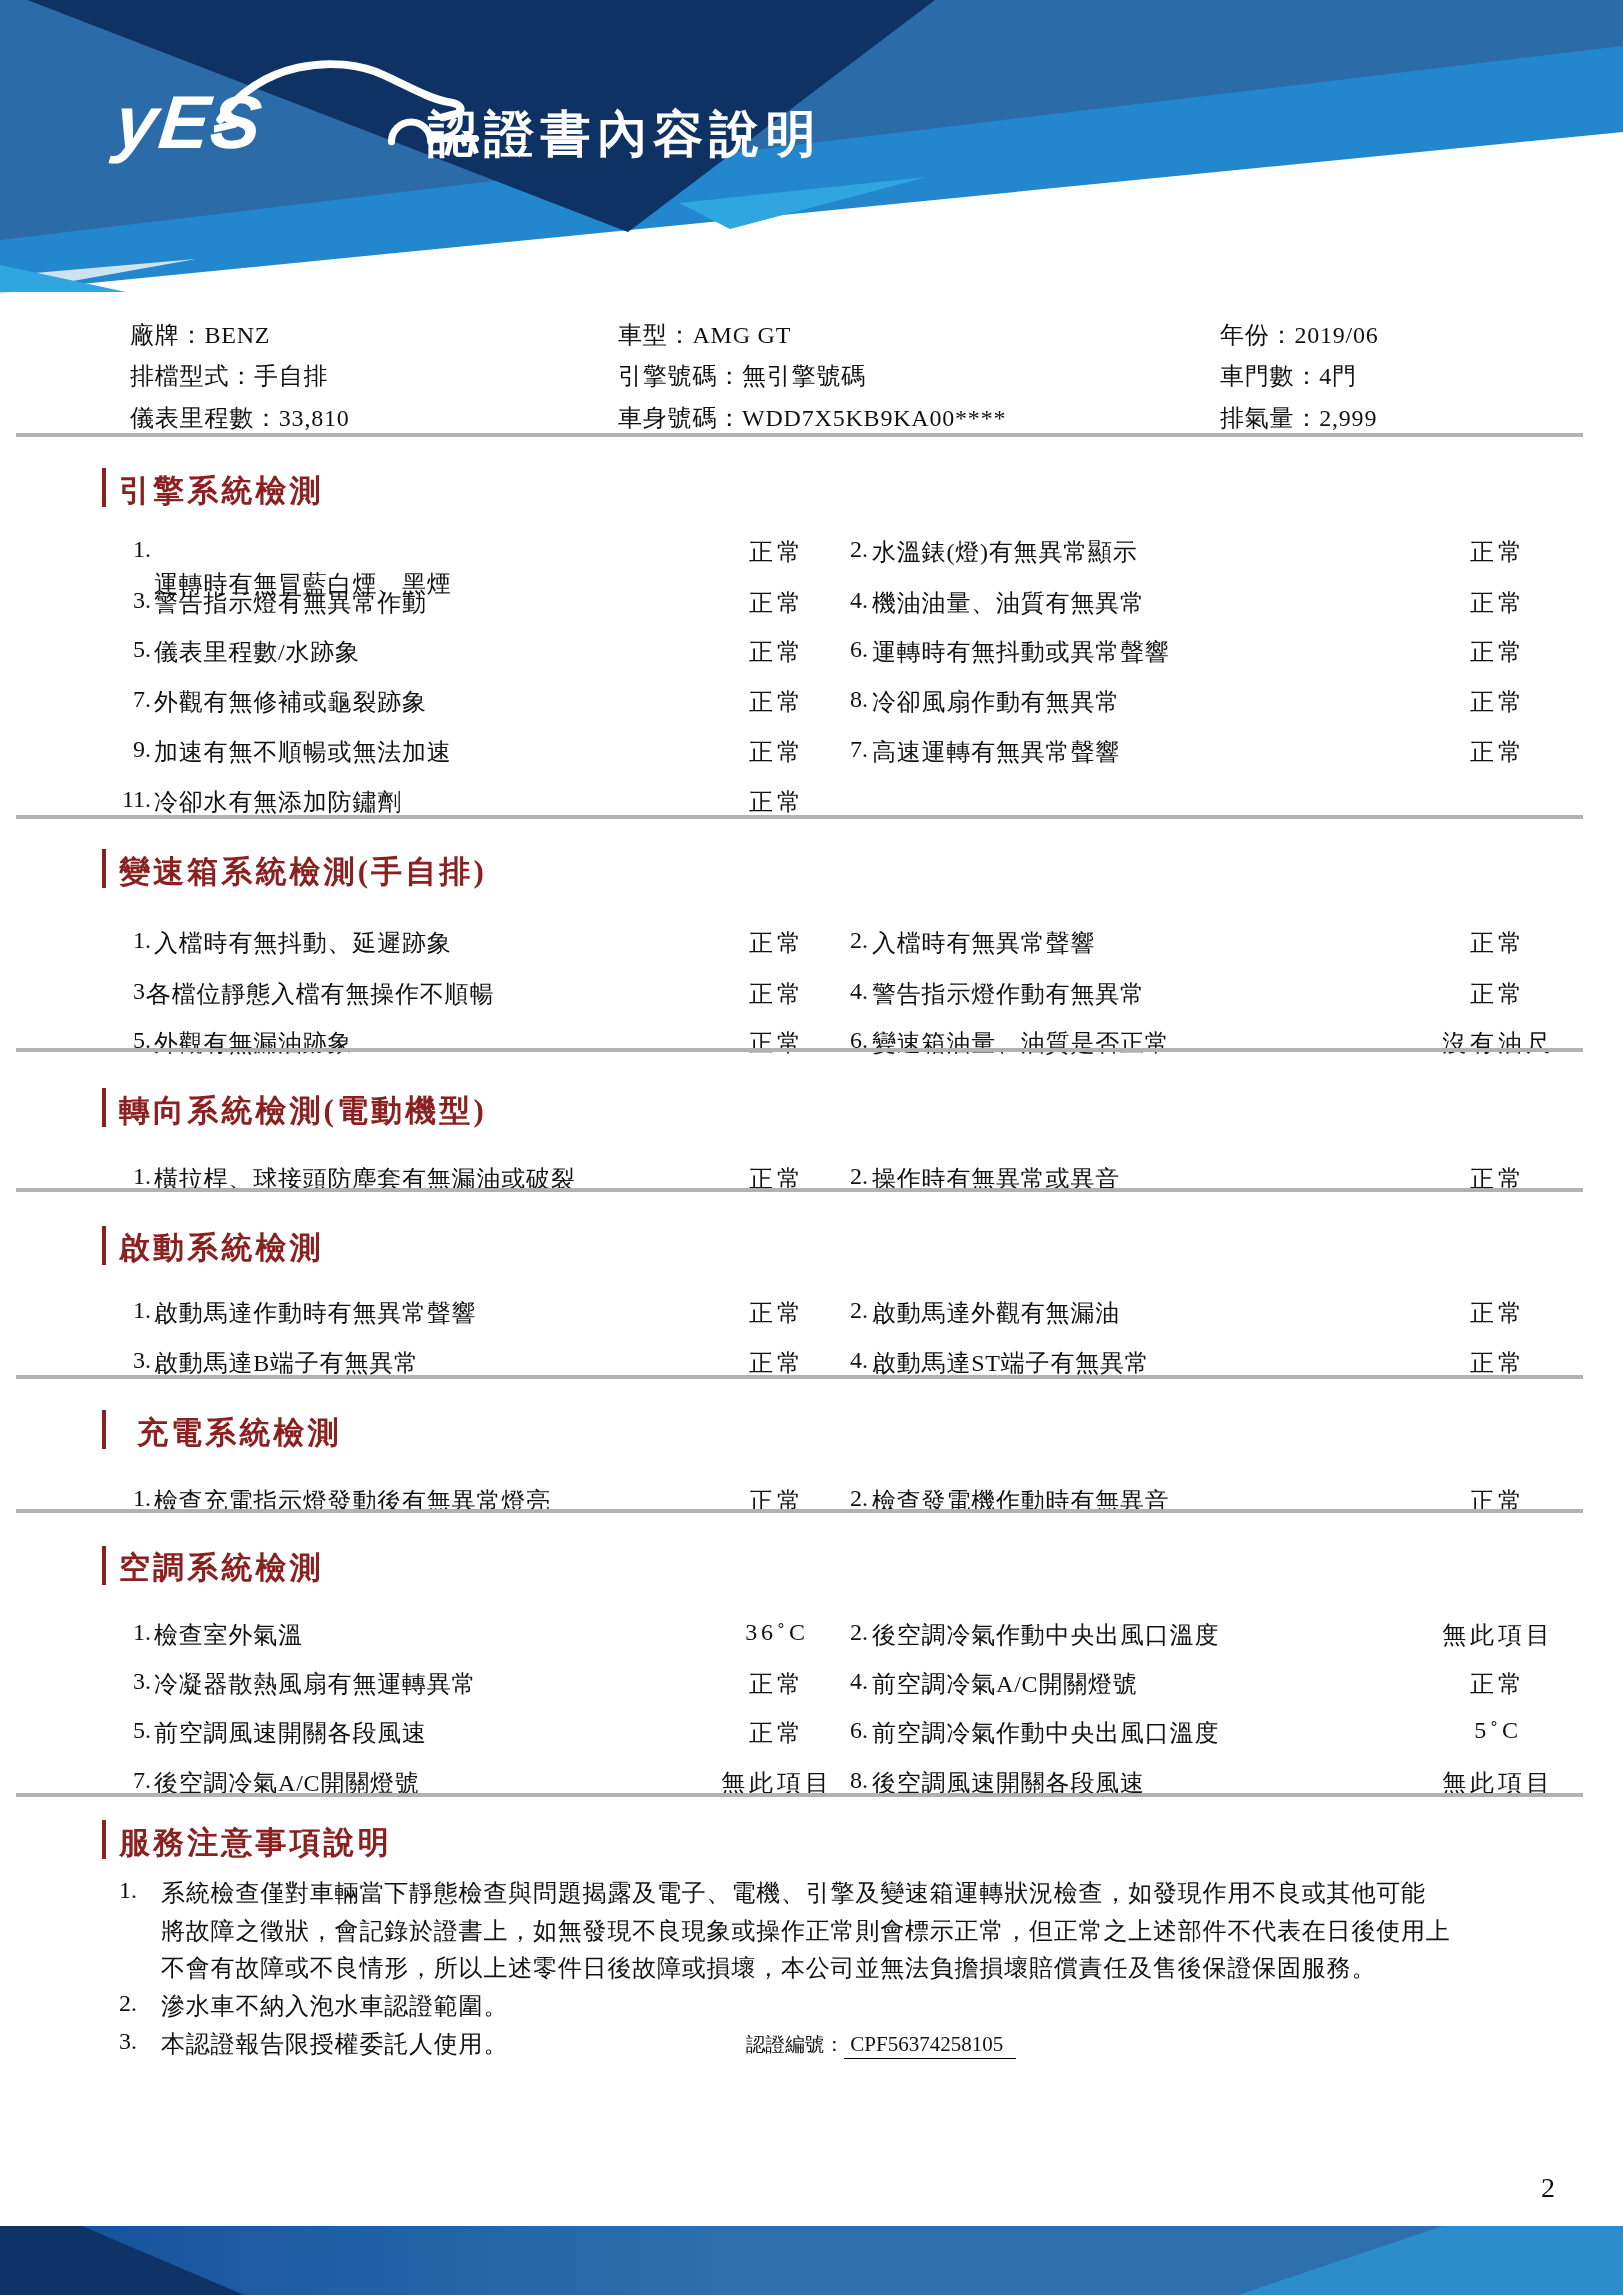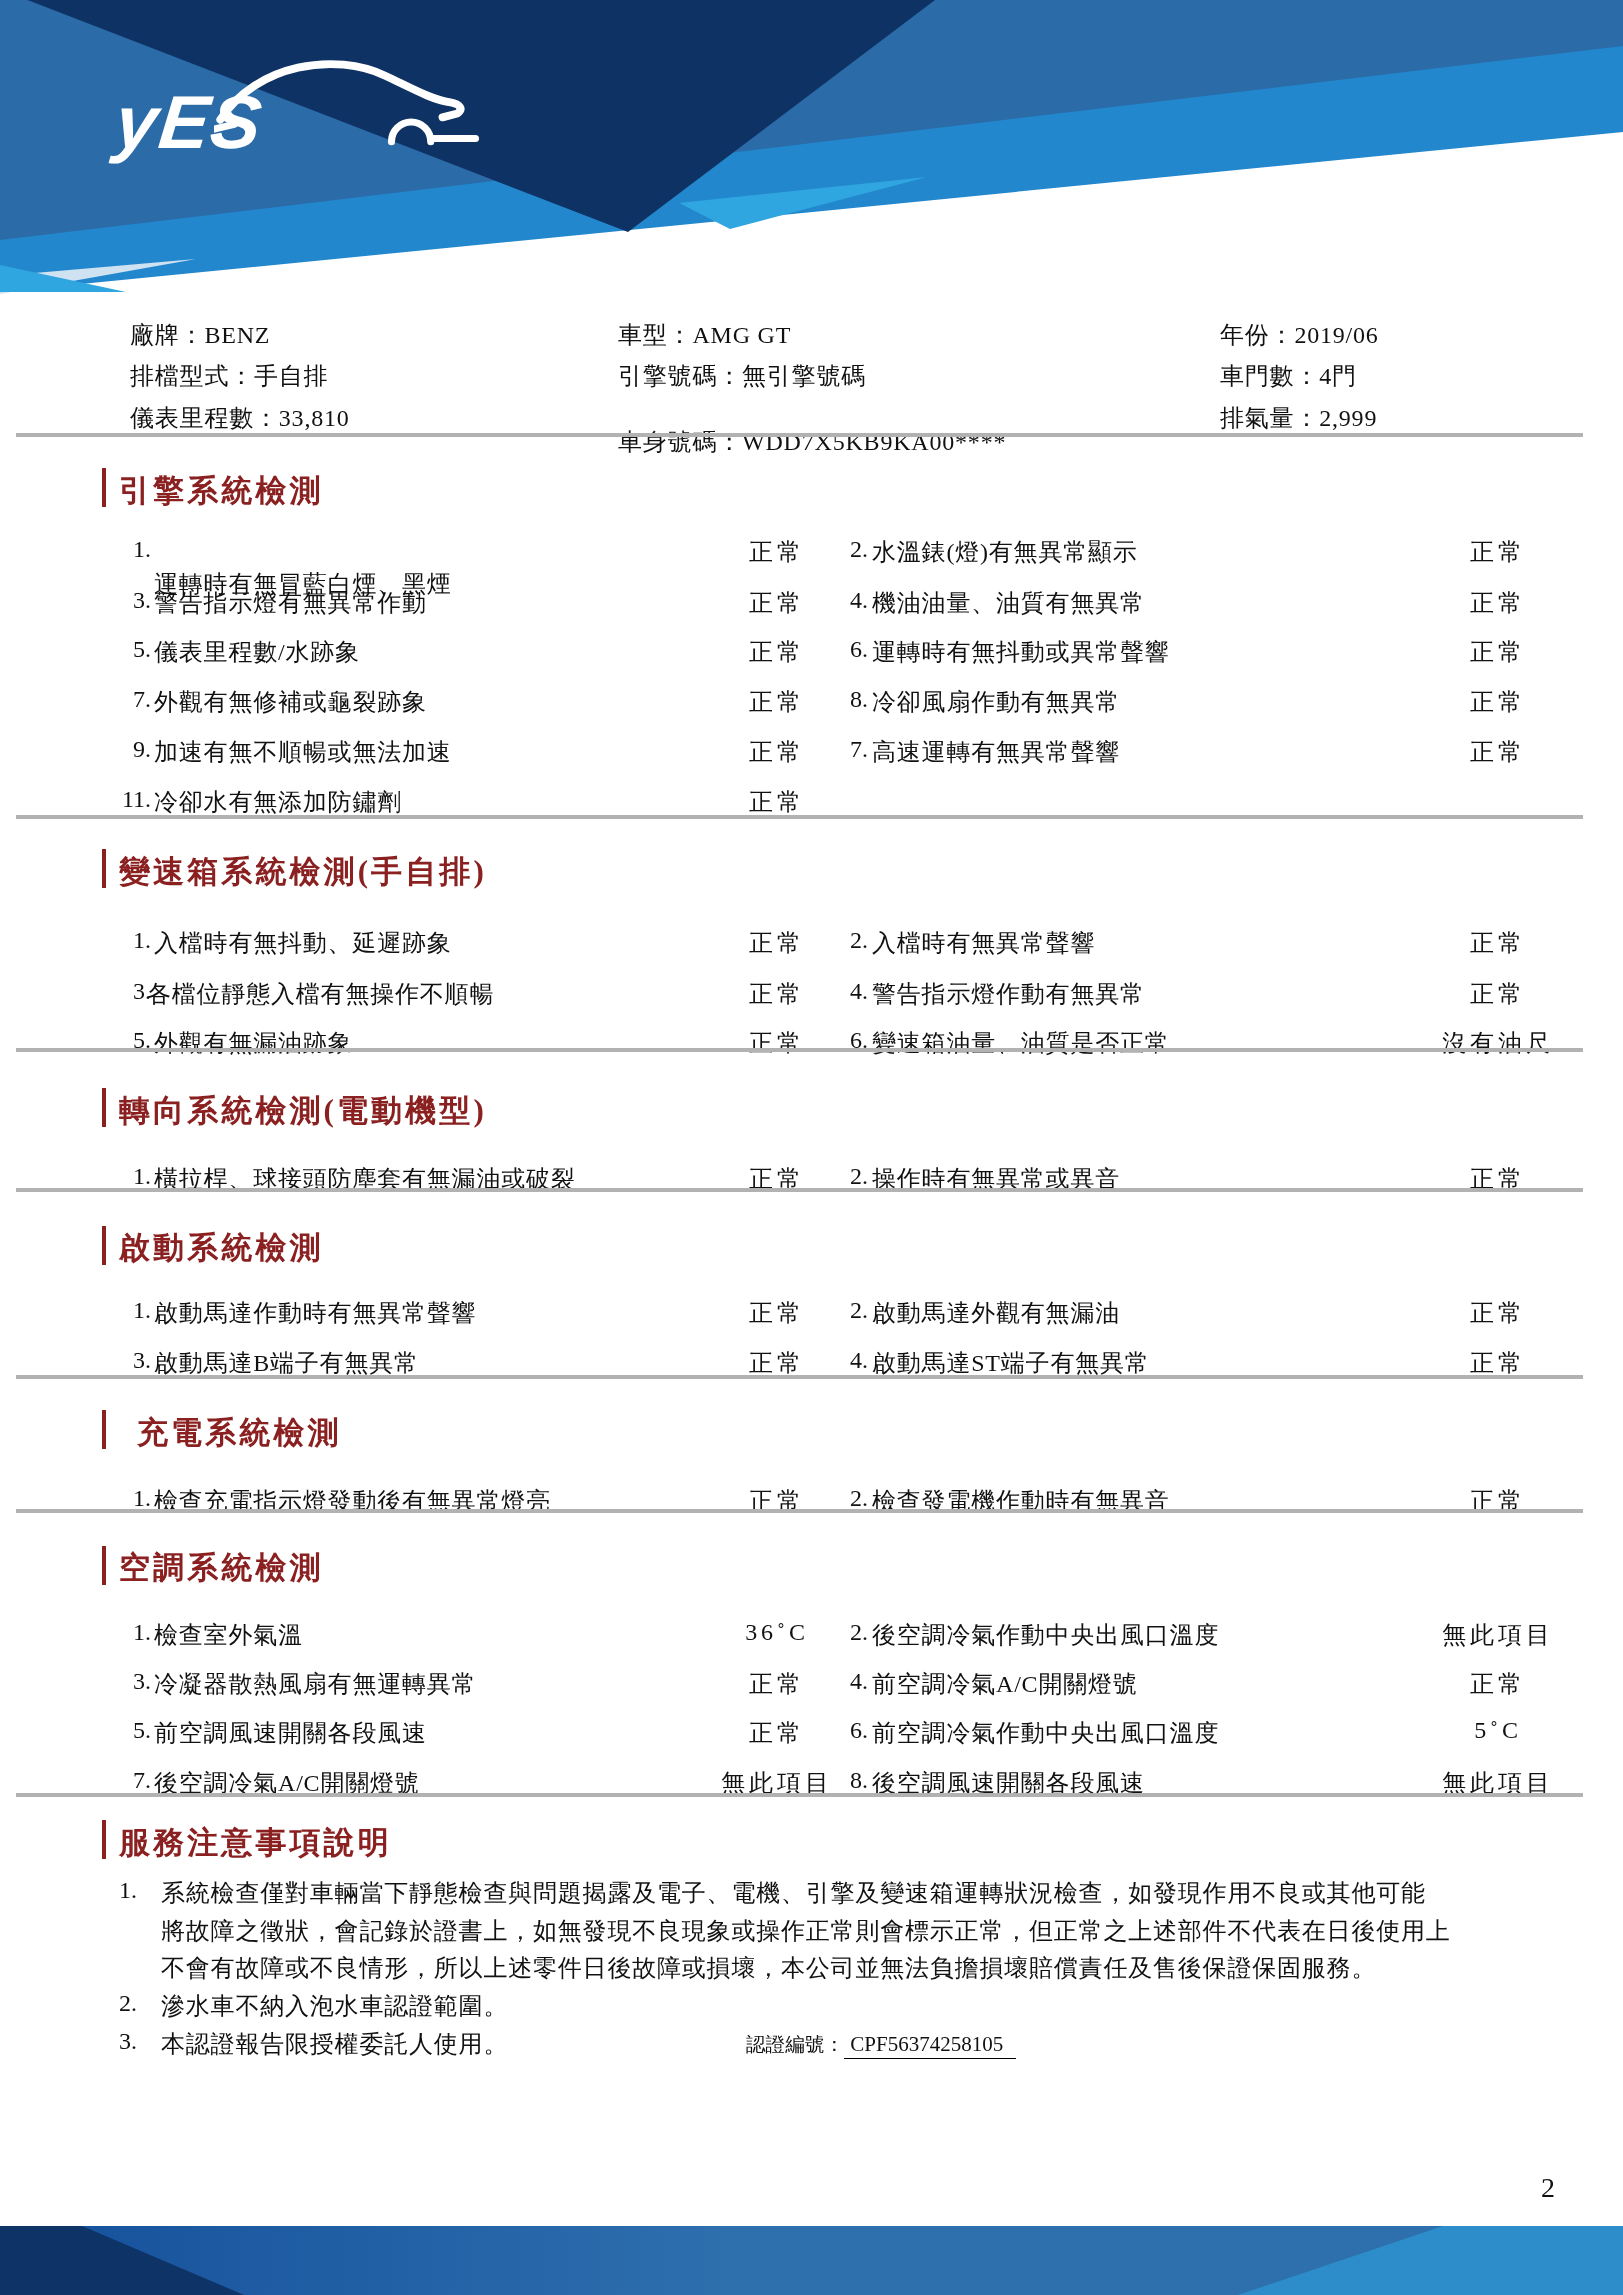--- a/index.html
+++ b/index.html
@@ -62,29 +62,30 @@
     <div class="hd-layer" id="hd-pale-sliver"></div>
     <div class="hd-layer" id="hd-cyan-corner"></div>
 
     <div id="logo-text">yES</div>
     <svg id="logo-car" width="267" height="126" viewBox="0 0 340 160">
       <path d="M 8 100 C 55 28, 155 14, 218 44 C 252 60, 276 74, 301 78 C 313 80, 318 86, 310 92 L 291 97" fill="none" stroke="#ffffff" stroke-width="10" stroke-linecap="round"></path>
       <path d="M 226 128 A 25 25 0 0 1 276 128" fill="none" stroke="#ffffff" stroke-width="9" stroke-linecap="round"></path>
       <path d="M 278 124 L 333 124" fill="none" stroke="#ffffff" stroke-width="9" stroke-linecap="round"></path>
       <path d="M 0 112 L 26 106" fill="none" stroke="#ffffff" stroke-width="9" stroke-linecap="round"></path>
     </svg>
+    <div id="header-title">認證書內容說明</div>
   </div>
 
   <div id="content-root">
       <div class="info-cell" style="left: 130px; top: 319px;">廠牌：BENZ</div>
       <div class="info-cell" style="left: 130px; top: 360px;">排檔型式：手自排</div>
       <div class="info-cell" style="left: 130px; top: 402px;">儀表里程數：33,810</div>
       <div class="info-cell" style="left: 618px; top: 319px;">車型：AMG GT</div>
       <div class="info-cell" style="left: 618px; top: 360px;">引擎號碼：無引擎號碼</div>
-      <div class="info-cell" style="left: 618px; top: 426px;">車身號碼：WDD7X5KB9KA00****</div>
+      <div class="info-cell" style="left: 618px; top: 402px;">車身號碼：WDD7X5KB9KA00****</div>
       <div class="info-cell" style="left: 1220px; top: 319px;">年份：2019/06</div>
       <div class="info-cell" style="left: 1220px; top: 360px;">車門數：4門</div>
       <div class="info-cell" style="left: 1220px; top: 402px;">排氣量：2,999</div>
       <div class="divider" style="top: 433px;"></div>
       <div class="sec-bar" style="left: 102px; top: 468px;"></div>
       <div class="sec-title" style="left: 119px; top: 470px;">引擎系統檢測</div>
       <div class="item-num" style="left: 102px; top: 536px; width: 49px;">1.</div>
       <div class="item-text" style="left: 154px; top: 536px; margin-top: 32px;">運轉時有無冒藍白煙、黑煙</div>
       <div class="item-value" style="left: 777px; top: 536px;">正常</div>
       <div class="item-num" style="left: 821px; top: 536px; width: 47px;">2.</div>

